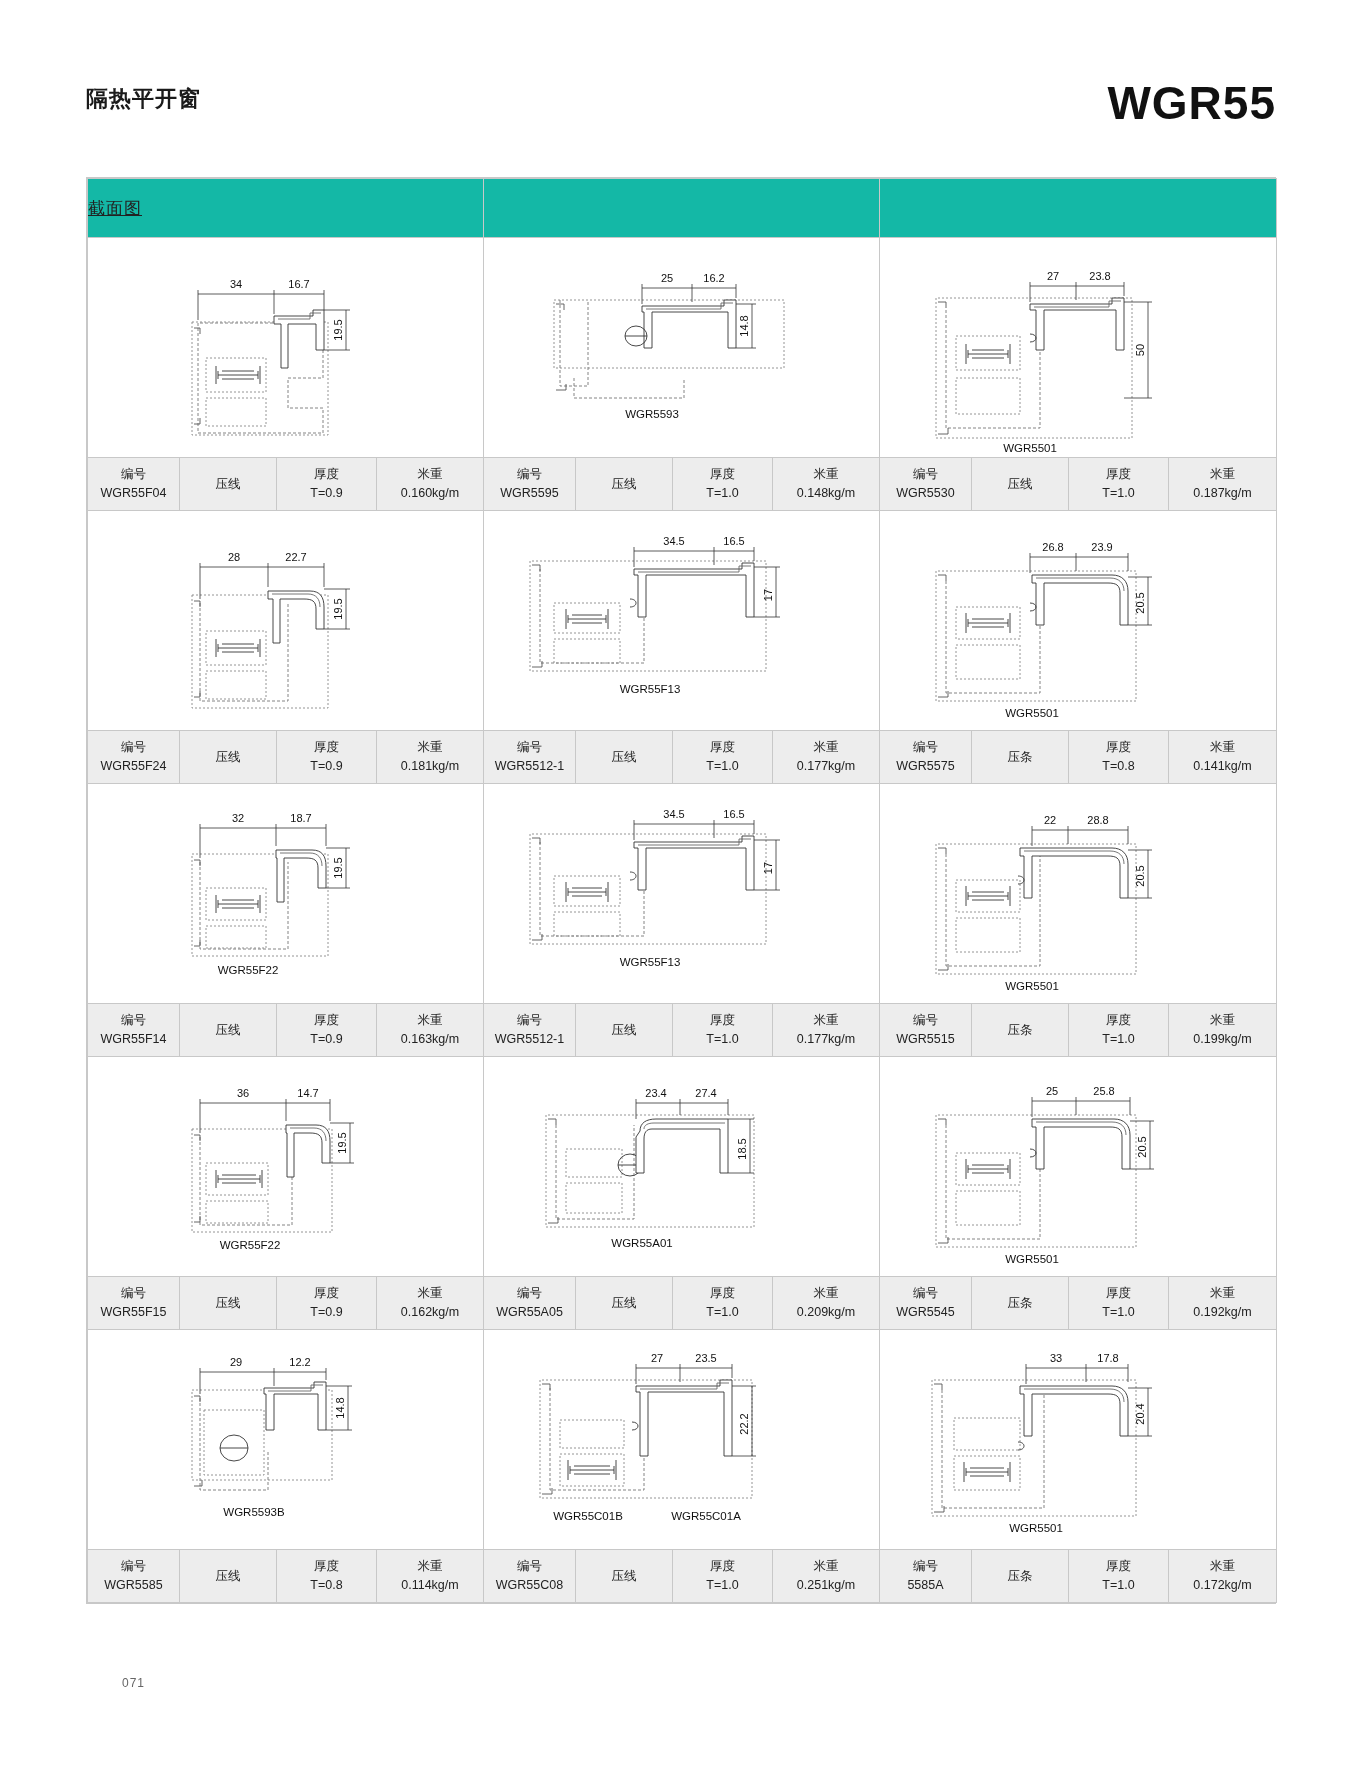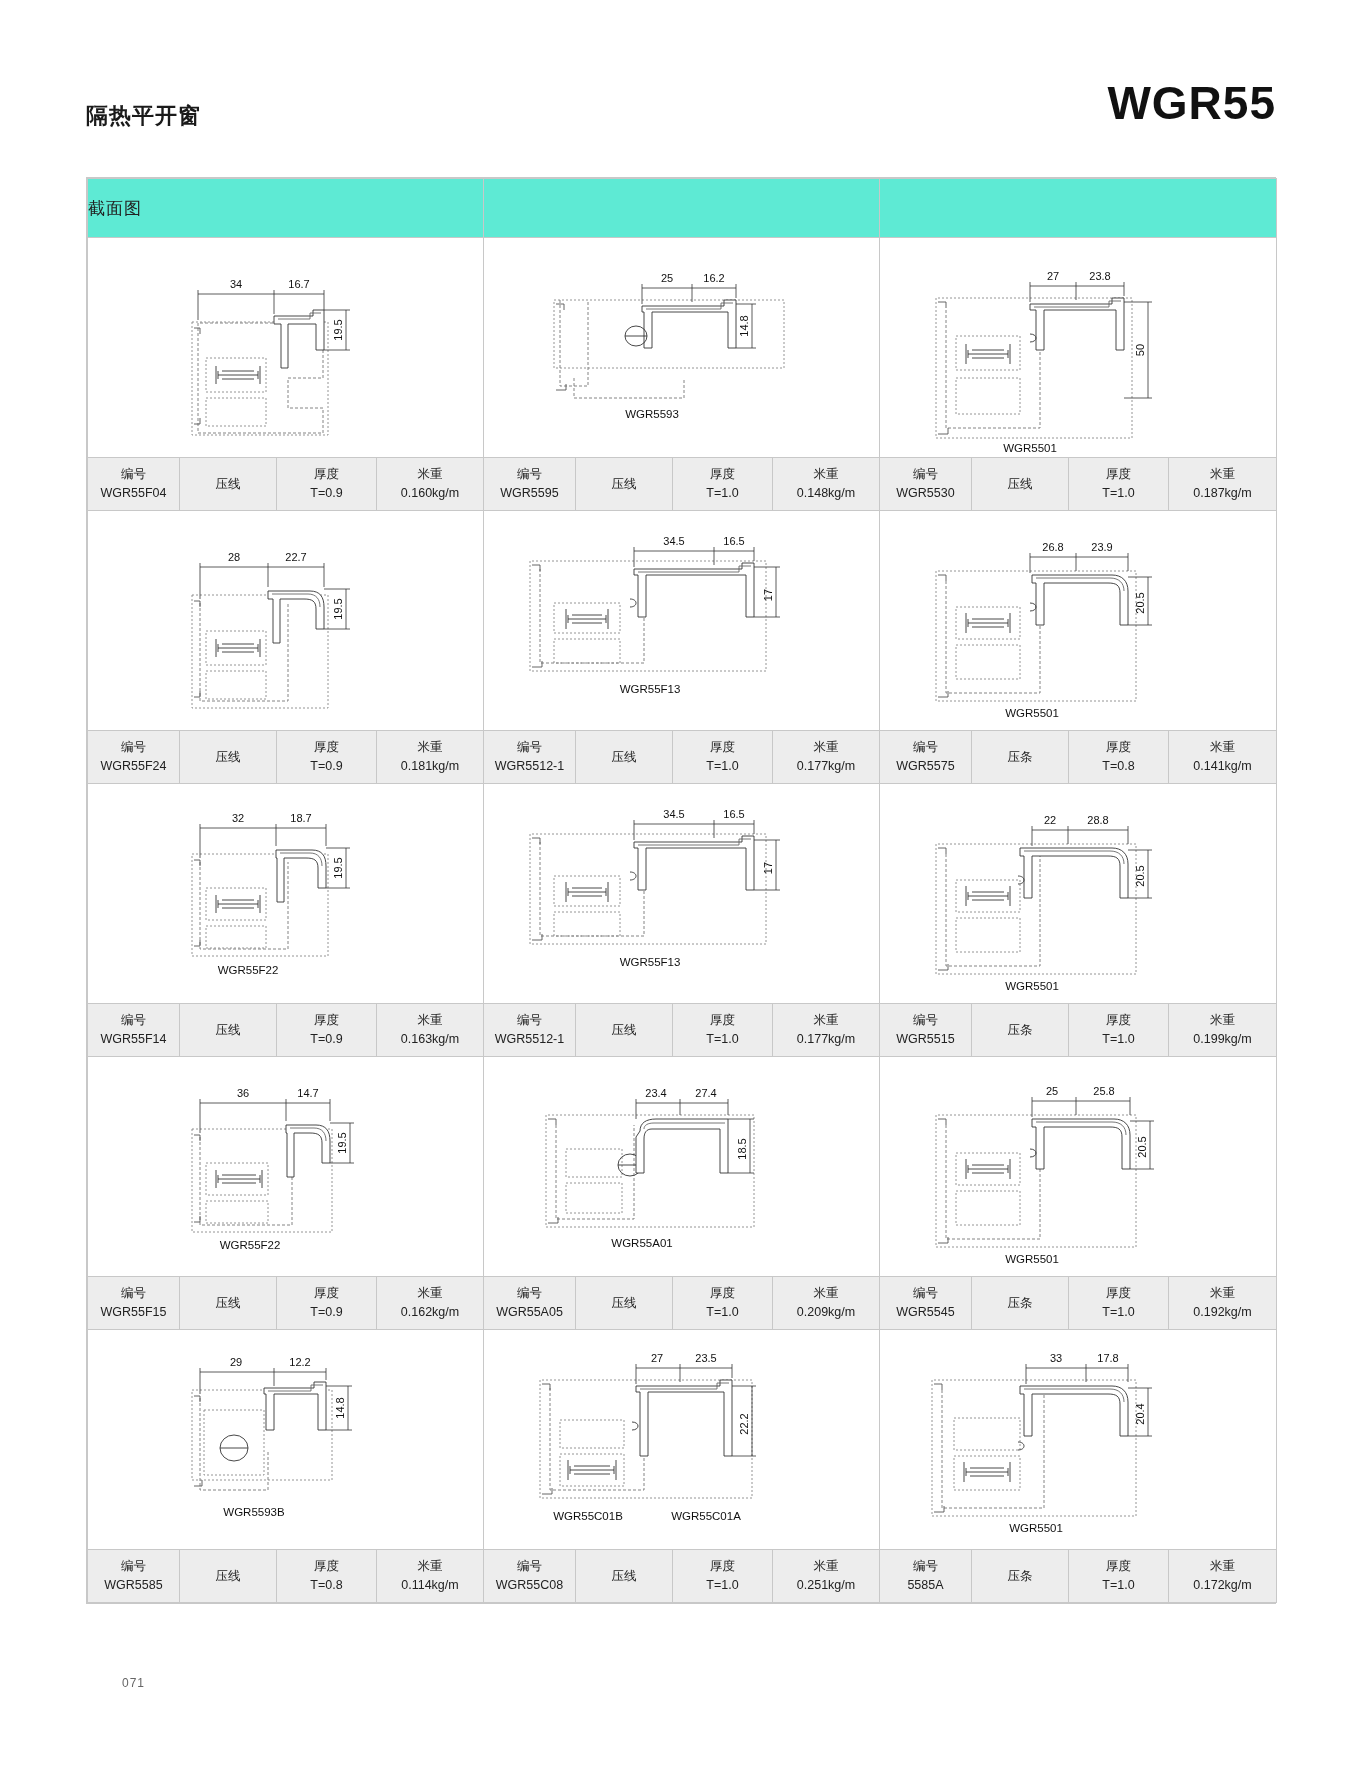--- a/index.html
+++ b/index.html
@@ -25,21 +25,21 @@
   .header {
     position: absolute;
     left: 86px;
     top: 82px;
     width: 1190px;
     height: 60px;
   }
   .header-title {
     position: absolute;
     left: 0;
-    top: 19px;
+    top: 2px;
     font-size: 22px;
     font-weight: bold;
     letter-spacing: 1px;
     color: #1a1a1a;
   }
   .header-code {
     position: absolute;
     right: 0;
     top: -6px;
     font-size: 46px;
@@ -61,22 +61,23 @@
     border-collapse: collapse;
     width: 1190px;
     table-layout: fixed;
   }
   table.grid td {
     border: 1px solid #c8c8c8;
     padding: 0;
     vertical-align: middle;
   }
   .band-row td {
-    background: #5eead4;
+    background: #14b8a6;
     height: 58px;
+    text-decoration: underline;
   }
   .band-title {
     font-size: 17px;
     color: #222;
     padding-left: 26px;
     letter-spacing: 1px;
   }
   .fig-cell {
     height: 219px;
     background: #fff;

